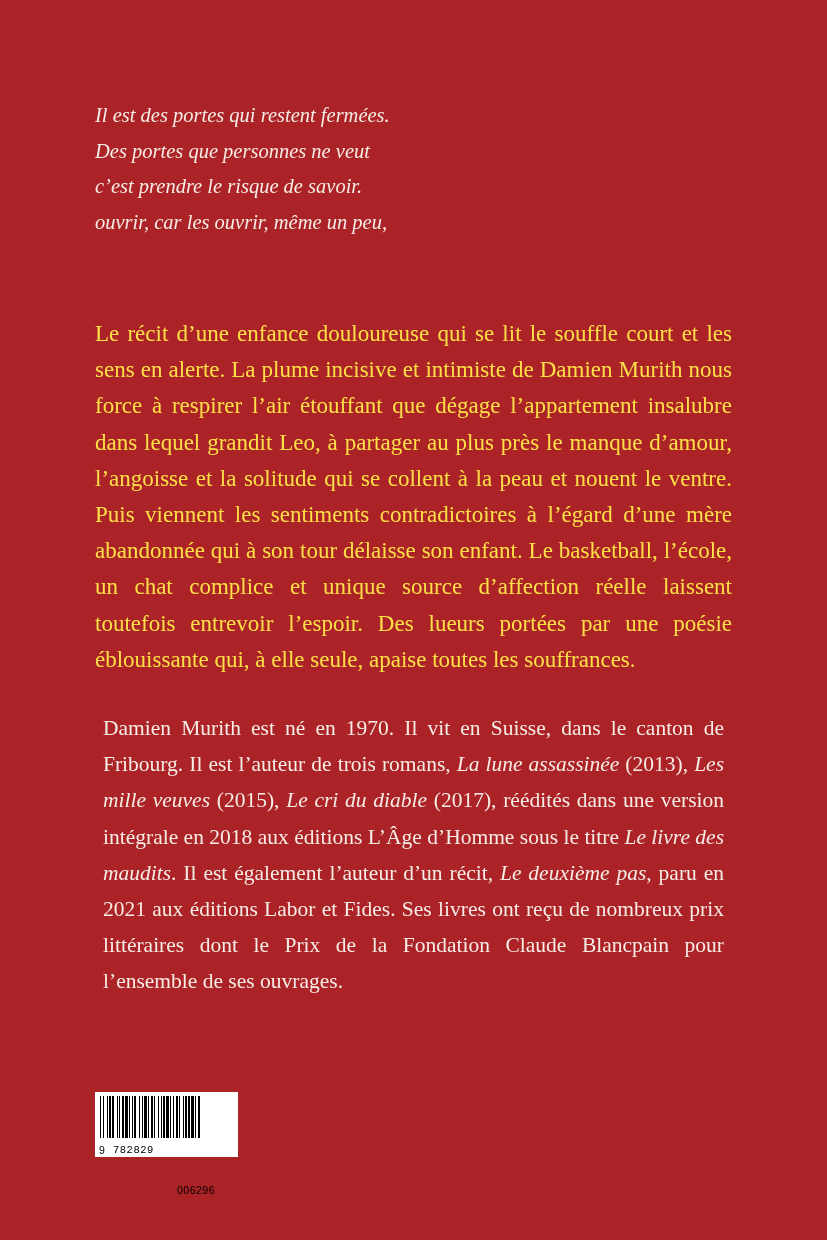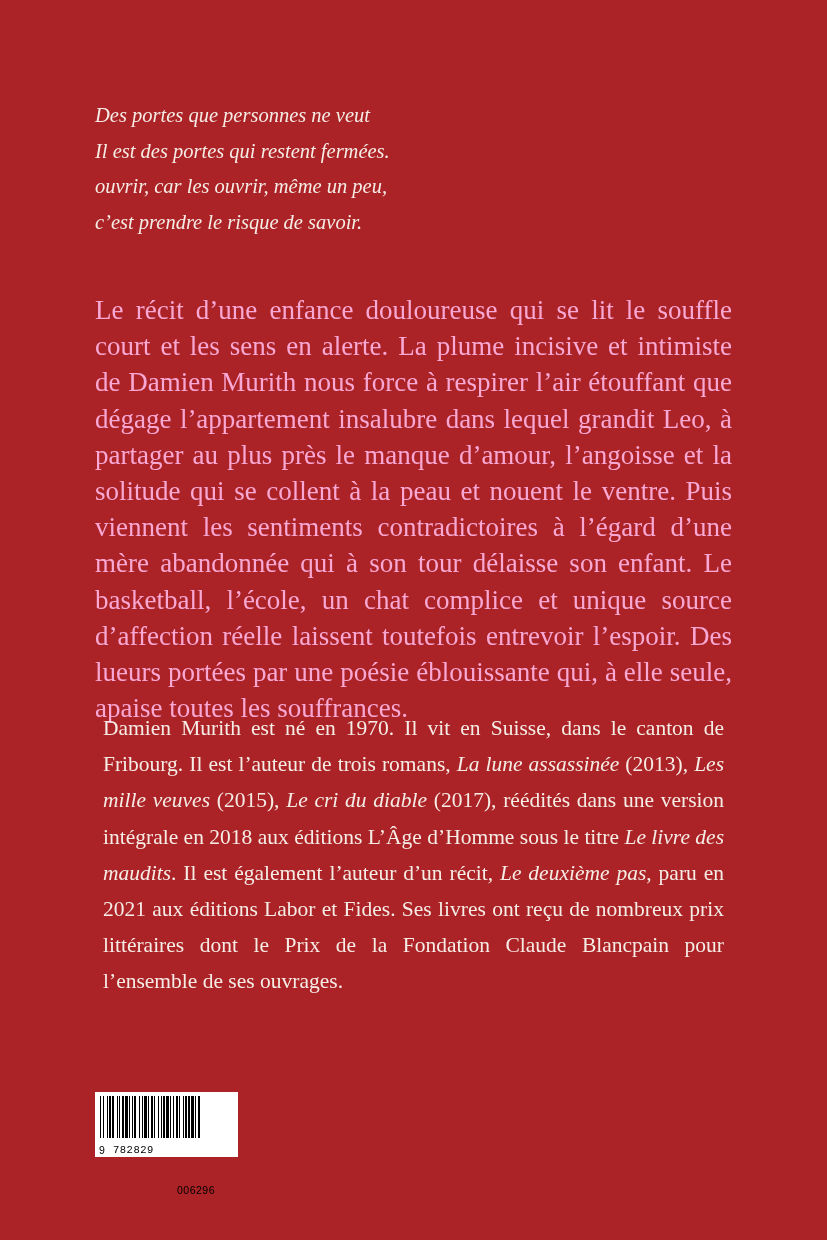--- a/index.html
+++ b/index.html
@@ -34,27 +34,27 @@
   }
   .epigraph .line {
     display: block;
     white-space: nowrap;
   }
 
   
   .blurb {
     position: absolute;
     left: 95px;
-    top: 292px;
+    top: 316px;
     width: 637px;
-    font-size: 27px;
+    font-size: 23px;
     line-height: 36.2px;
     text-align: justify;
     text-justify: inter-word;
-    color: #f9a8d4;
+    color: #fde047;
   }
   .blurb p {
     margin: 0;
   }
 
   
   .bio {
     position: absolute;
     left: 95px;
     top: 702px;
@@ -111,24 +111,24 @@
     top: 0;
     white-space: nowrap;
   }
 </style>
 </head>
 <body>
 
 <div class="page">
 
   <div class="epigraph">
+    <span class="line">Il est des portes qui restent fermées.</span>
     <span class="line">Des portes que personnes ne veut</span>
-    <span class="line">Il est des portes qui restent fermées.</span>
+    <span class="line">c’est prendre le risque de savoir.</span>
     <span class="line">ouvrir, car les ouvrir, même un peu,</span>
-    <span class="line">c’est prendre le risque de savoir.</span>
   </div>
 
   <div class="blurb">
     <p>Le récit d’une enfance douloureuse qui se lit le souffle court et les sens en alerte. La plume incisive et intimiste de Damien Murith nous force à respirer l’air étouffant que dégage l’appartement insalubre dans lequel grandit Leo, à partager au plus près le manque d’amour, l’angoisse et la solitude qui se collent à la peau et nouent le ventre. Puis viennent les sentiments contradictoires à l’égard d’une mère abandonnée qui à son tour délaisse son enfant. Le basketball, l’école, un chat complice et unique source d’affection réelle laissent toutefois entrevoir l’espoir. Des lueurs portées par une poésie éblouissante qui, à elle seule, apaise toutes les souffrances.</p>
   </div>
 
   <div class="bio">
     <p id="bio-text"><span>Damien Murith est né en 1970. Il vit en Suisse, dans le canton de Fribourg. Il est l’auteur de trois romans, </span><i>La lune assassinée</i><span> (2013), </span><i>Les mille veuves</i><span> (2015), </span><i>Le cri du diable</i><span> (2017), réédités dans une version intégrale en 2018 aux éditions L’Âge d’Homme sous le titre </span><i>Le livre des maudits</i><span>. Il est également l’auteur d’un récit, </span><i>Le deuxième pas</i><span>, paru en 2021 aux éditions Labor et Fides. Ses livres ont reçu de nombreux prix littéraires dont le Prix de la Fondation Claude Blancpain pour l’ensemble de ses ouvrages.</span></p>
   </div>
 

